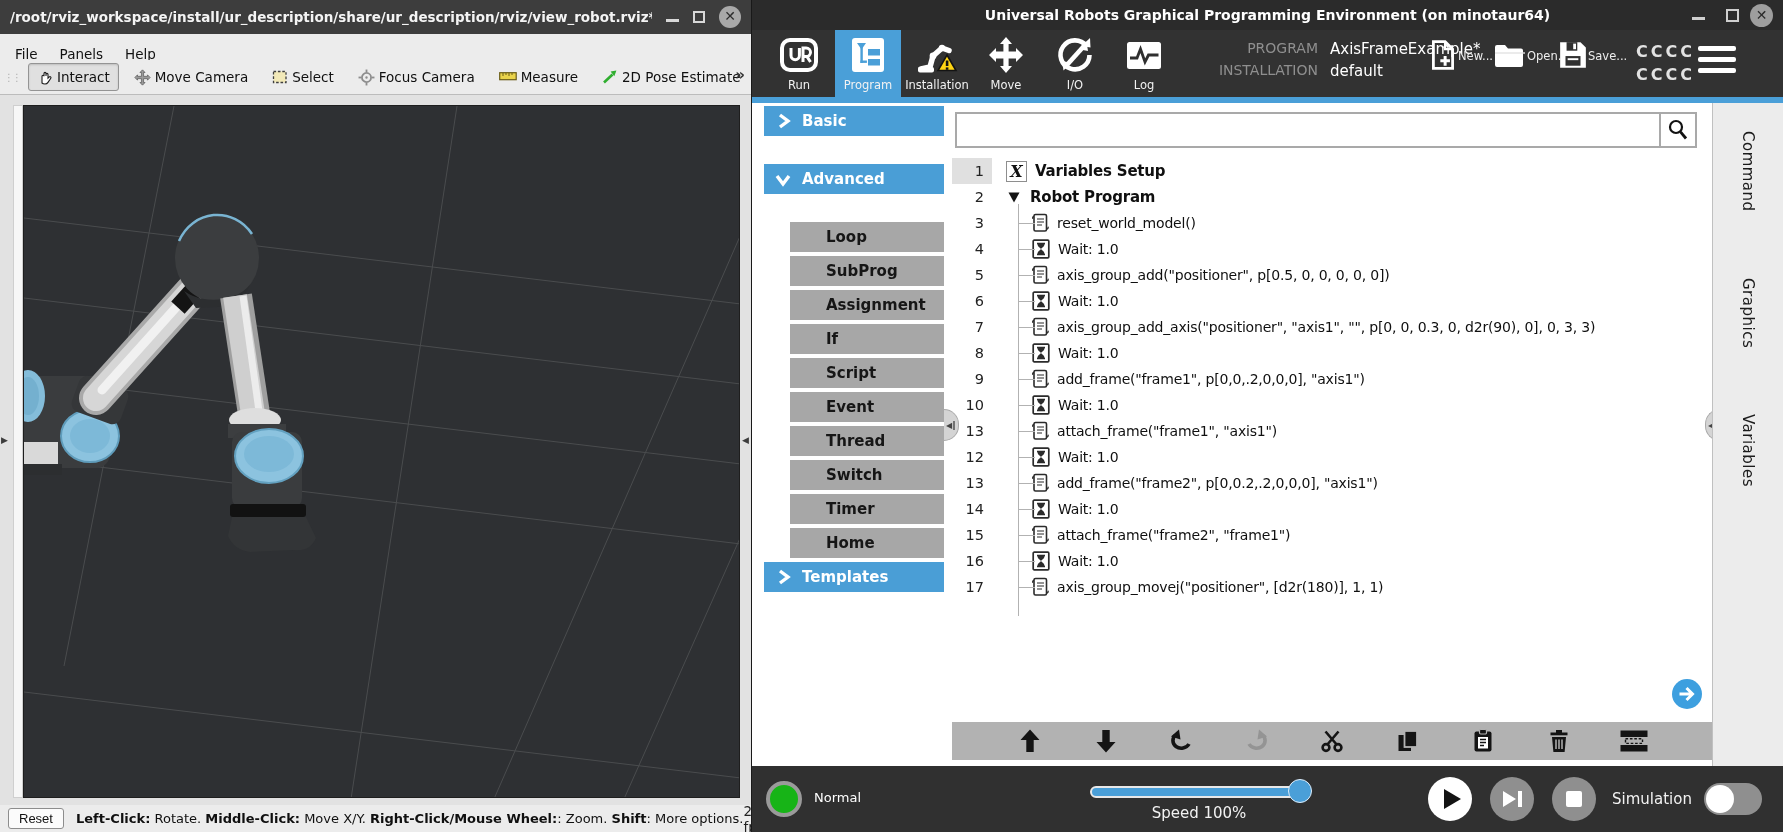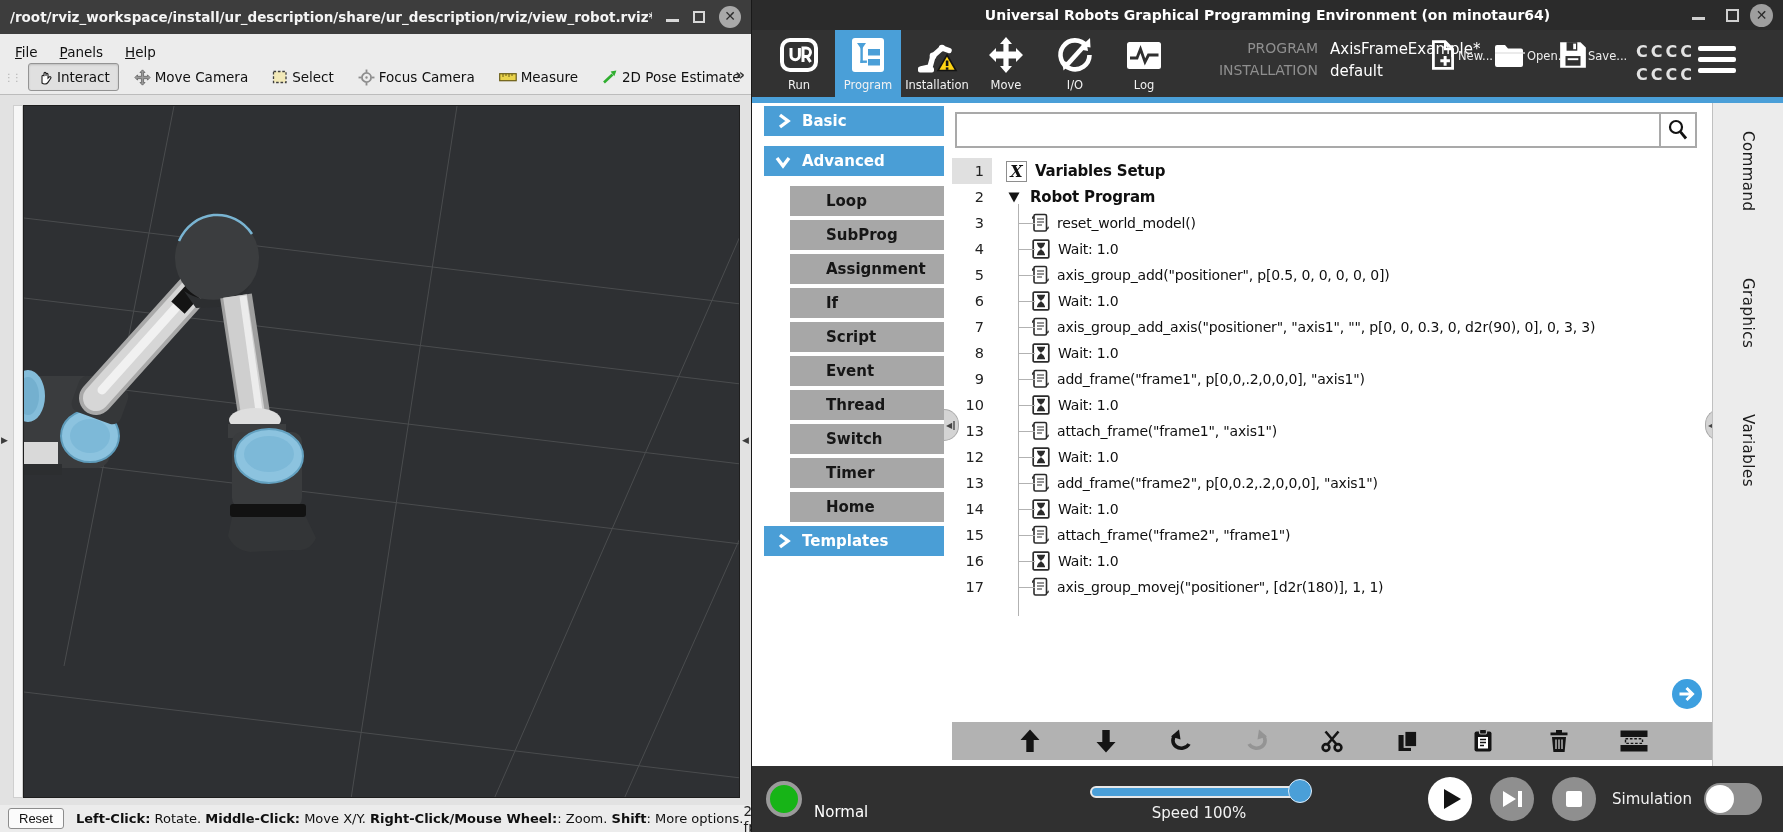--- a/index.html
+++ b/index.html
@@ -9,25 +9,25 @@
   .abs { position:absolute; }
 
   
   .rviz { left:0; top:0; width:752px; height:832px; background:#e6e6e6; border-right:1px solid #191919; }
   .rviz-titlebar { left:0; top:0; width:100%; height:34px; background:#3d3d3d; display:flex; align-items:center; padding:0 10px; gap:14px; }
   .rviz-title { flex:1; color:#f4f4f4; font-weight:bold; font-size:13.5px; white-space:nowrap; overflow:hidden; }
   .winbtn { display:inline-block; }
   .glyph-min { width:13px; height:3px; background:#d8d8d8; margin-top:6px; }
   .glyph-max { width:12px; height:12px; border:2px solid #d8d8d8; }
   .glyph-close { width:22px; height:22px; border-radius:50%; background:#a9a9a9; color:#2d2d2d; font-size:14px; font-weight:bold; text-align:center; line-height:21px; }
-  .rviz-menubar { left:0; top:34px; width:100%; height:40px; background:#ececec; border-bottom:4px solid #1d4ed8; display:flex; align-items:center; padding-left:4px; }
+  .rviz-menubar { left:0; top:34px; width:100%; height:40px; background:#ececec; border-bottom:1px solid #1d4ed8; display:flex; align-items:center; padding-left:4px; }
   .menu-item { font-size:13.5px; color:#111; padding:0 11px; }
   .rviz-toolbar { left:0; top:60px; width:100%; height:35px; background:#ececec; border-bottom:1px solid #bcbcbc; display:flex; align-items:center; padding-left:4px; gap:6px; }
   .grip { color:#b0b0b0; font-size:10px; letter-spacing:-2px; margin-right:2px; }
-  .tool-btn { display:flex; align-items:center; gap:4px; padding:5px 8px; font-size:13.5px; color:#101010; border:1px solid transparent; border-radius:3px; white-space:nowrap; }
+  .tool-btn { display:flex; align-items:flex-start; gap:4px; padding:5px 8px; font-size:13.5px; color:#101010; border:1px solid transparent; border-radius:3px; white-space:nowrap; }
   .tool-btn.active { background:#e0e0e0; border:1px solid #949494; box-shadow:inset 0 1px 2px rgba(0,0,0,.15); }
   .tool-btn svg { display:block; }
   .toolbar-overflow { right:6px; top:66px; font-size:15px; font-weight:bold; color:#333; }
   .rviz-main { left:0; top:95px; width:100%; height:710px; background:#e2e2e2; }
   .vp-sliver { left:13px; top:10px; width:10px; height:693px; background:#f7f7f7; border:1px solid #cfcfcf; }
   .viewport { left:23px; top:10px; width:717px; height:693px; background:#2e3033; border:1px solid #1e1e1e; overflow:hidden; }
   .rviz-left-handle { left:1px; top:340px; color:#3c3c3c; font-size:9px; }
   .rviz-right-handle { left:742px; top:340px; color:#3c3c3c; font-size:9px; }
   .rviz-status { left:0; top:805px; width:100%; height:27px; background:#ececec; display:flex; align-items:center; padding:0 8px; }
   .reset-btn { font-size:13px; color:#111; background:#fbfbfb; border:1px solid #8d8d8d; border-radius:3px; padding:2px 10px; }
@@ -55,21 +55,21 @@
   .file-action .fa-icon { height:42px; display:flex; align-items:center; justify-content:center; }
   .file-action .fa-label { font-size:11.5px; color:#eee; margin-top:1px; }
   .ur-clock { left:884px; top:10px; color:#e2e2e2; font-size:16px; font-weight:bold; letter-spacing:3px; line-height:23px; }
   .hamburger { left:946px; top:16px; width:38px; display:flex; flex-direction:column; gap:6px; }
   .hamburger div { height:5px; background:#fff; border-radius:2px; }
   .blue-line { left:0; top:97px; width:100%; height:6px; background:#4a9fd8; }
   .ur-body { left:0; top:103px; width:100%; height:663px; background:#fff; }
 
   
   .sidebar { left:12px; top:3px; width:180px; }
-  .sb-section { height:30px; background:#4a9ed6; color:#fff; font-weight:bold; font-size:15px; display:flex; align-items:center; gap:10px; padding-left:10px; margin-bottom:10px; }
+  .sb-section { height:30px; background:#4a9ed6; color:#fff; font-weight:bold; font-size:15px; display:flex; align-items:center; gap:10px; padding-left:10px; margin-bottom:28px; }
   .sb-item { height:30px; margin-left:26px; margin-bottom:4px; background:#a7a7a7; color:#161616; font-weight:bold; font-size:15px; display:flex; align-items:center; padding-left:36px; }
   .sb-item:last-of-type { margin-bottom:10px; }
 
   
   .search-box { left:203px; top:9px; width:742px; height:36px; background:#fff; border:2px solid #a9a9a9; display:flex; }
   .search-input { flex:1; border:none; outline:none; font-size:15px; padding:0 8px; background:transparent; }
   .search-glass { width:36px; border-left:2px solid #a9a9a9; display:flex; align-items:center; justify-content:center; }
 
   
   .tree { left:200px; top:55px; width:762px; height:470px; }
@@ -98,21 +98,21 @@
   .edit-toolbar { left:200px; top:619px; width:760px; height:38px; background:#b2b2b2; display:flex; align-items:center; justify-content:space-between; padding:0 64px; }
   .et-btn { width:28px; height:28px; display:flex; align-items:center; justify-content:center; }
 
   
   .right-tabs { left:960px; top:0; width:71px; height:663px; background:#ececec; border-left:1px solid #c0c0c0; display:flex; flex-direction:column; align-items:center; padding-top:28px; gap:66px; }
   .rtab { writing-mode:vertical-lr; font-size:15px; color:#1b1b1b; letter-spacing:0.5px; }
 
   
   .ur-bottombar { left:0; top:766px; width:100%; height:66px; background:#303030; }
   .status-dot { left:14px; top:15px; width:36px; height:36px; border-radius:50%; background:#17b417; border:4px solid #9a9a9a; }
-  .status-label { left:62px; top:37px; color:#fff; font-size:15px; }
+  .status-label { left:62px; top:24px; color:#fff; font-size:13px; }
   .speed-track { left:338px; top:20px; width:218px; height:12px; border:2px solid #e8e8e8; border-radius:7px; background:#4a9fd8; }
   .speed-thumb { left:536px; top:13px; width:24px; height:24px; border-radius:50%; background:#4a9fd8; border:1px solid #dfeefb; }
   .speed-label { left:338px; top:38px; width:218px; text-align:center; color:#f2f2f2; font-size:15px; }
   .circle-btn { width:44px; height:44px; border-radius:50%; display:flex; align-items:center; justify-content:center; }
   .play-btn { left:676px; top:11px; background:#fff; }
   .play-tri { width:0; height:0; border-left:17px solid #141414; border-top:10px solid transparent; border-bottom:10px solid transparent; margin-left:5px; }
   .step-btn { left:738px; top:11px; background:#8f8f8f; }
   .step-glyph { display:flex; align-items:center; gap:2px; }
   .step-tri { width:0; height:0; border-left:13px solid #fff; border-top:8px solid transparent; border-bottom:8px solid transparent; }
   .step-bar { width:4px; height:16px; background:#fff; }

